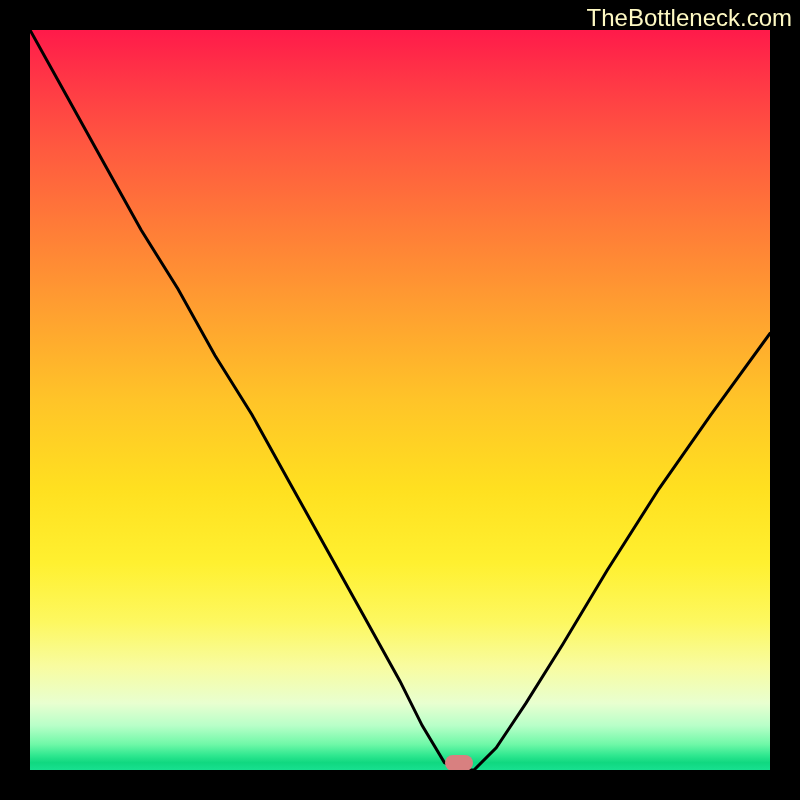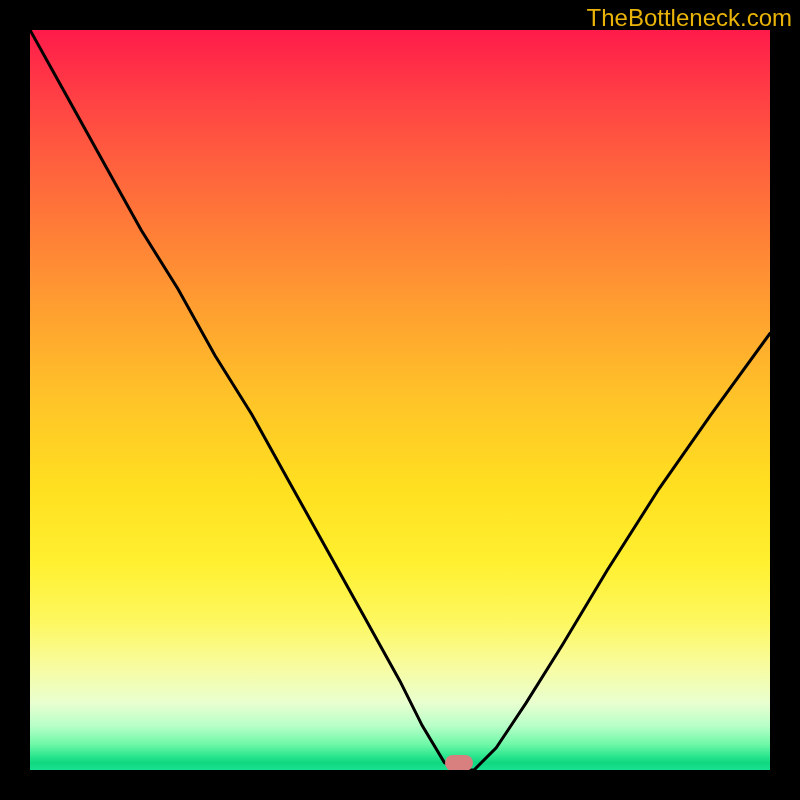--- a/index.html
+++ b/index.html
@@ -63,21 +63,21 @@
     background: #d88080;
     border-radius: 8px;
   }
   .watermark {
     position: absolute;
     top: 4px;
     right: 8px;
     font-family: Arial, Helvetica, sans-serif;
     font-size: 24px;
     font-weight: 500;
-    color: #eab308;
+    color: #fef9c3;
     letter-spacing: 0px;
   }
 </style>
 </head>
 <body>
 
 <div class="frame">
 
   <div class="plot-area">
     <div class="gradient-bg"></div>

